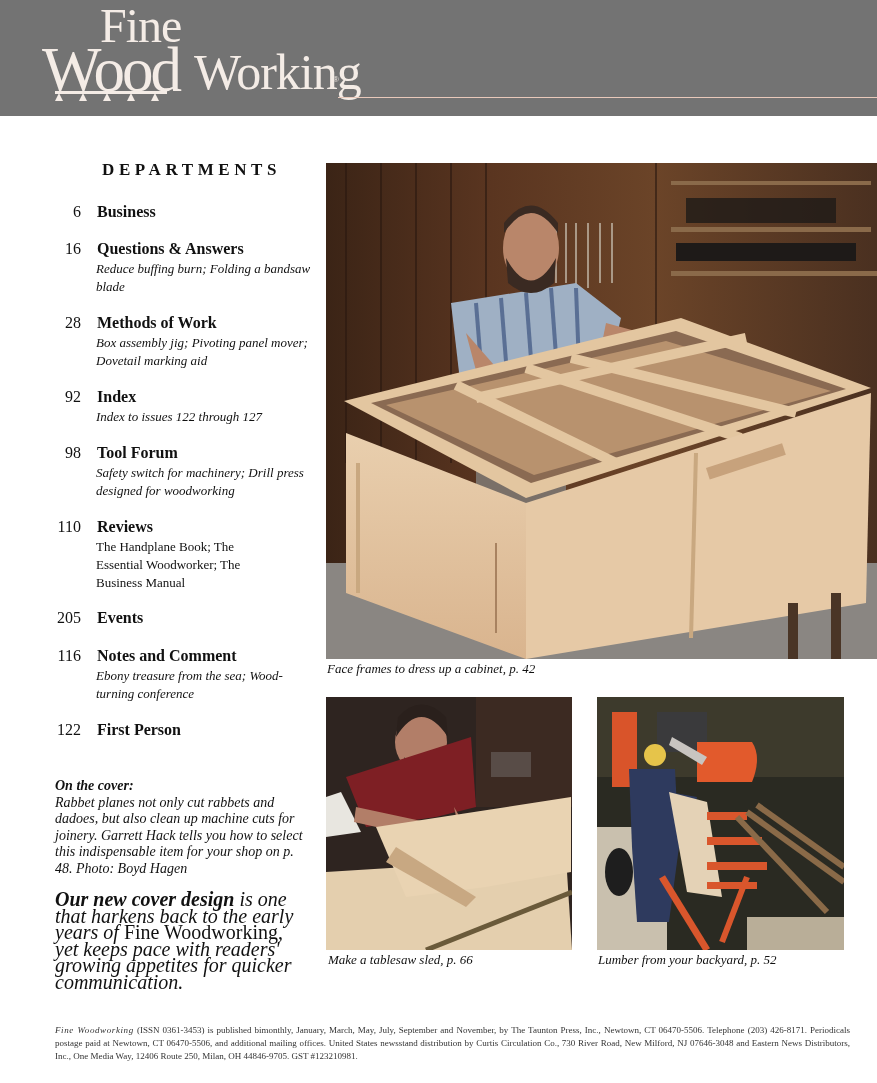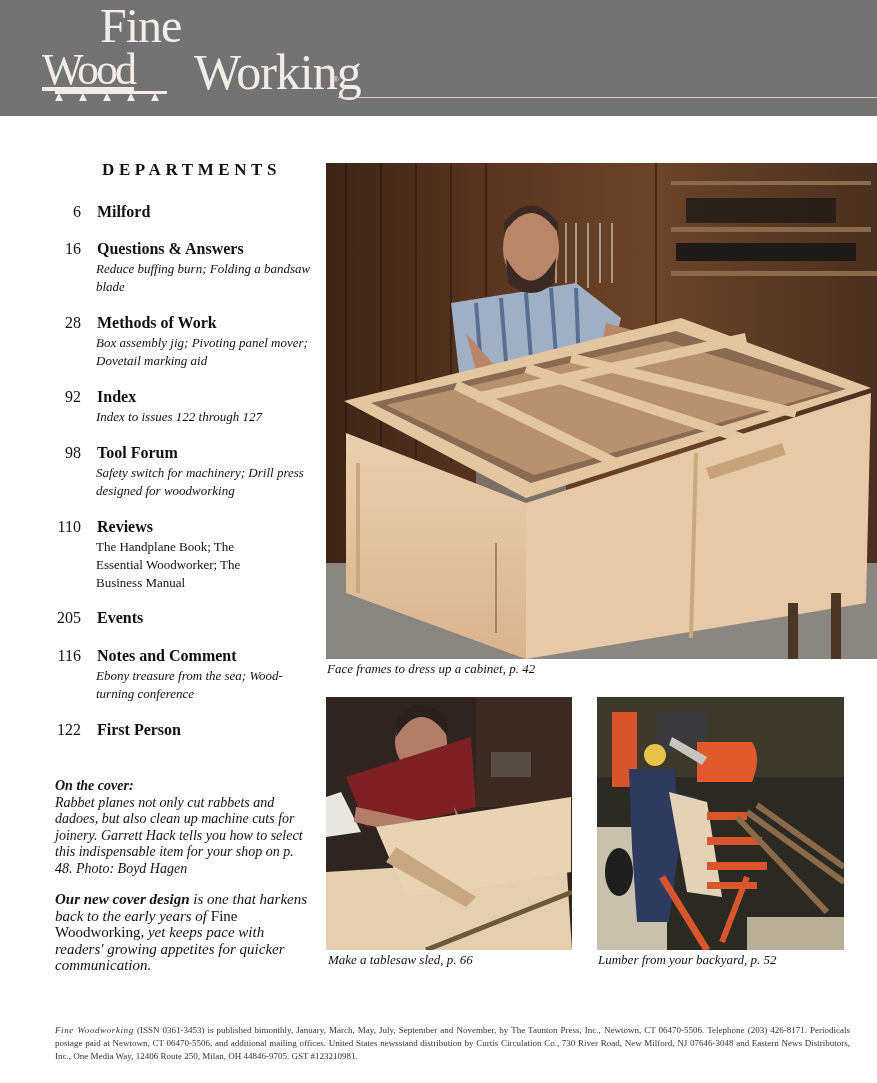--- a/index.html
+++ b/index.html
@@ -2,41 +2,41 @@
 <html><head>
 <meta charset="utf-8">
 <style>
   * { margin: 0; padding: 0; box-sizing: border-box; }
   html, body { width: 877px; height: 1083px; background: #ffffff; overflow: hidden; }
   body { position: relative; font-family: "DejaVu Serif", "Liberation Serif", serif; color: #111; }
 
   
   .masthead { position: absolute; left: 0; top: 0; width: 877px; height: 116px; background: #737373; }
   .logo-fine { position: absolute; left: 100px; top: 0px; font-family: "Liberation Serif", serif; font-size: 48px; color: #f4ece6; letter-spacing: -1px; line-height: 52px; }
-  .logo-wood { position: absolute; left: 42px; top: 44px; font-family: "Liberation Serif", serif; font-size: 44px; color: #f4ece6; letter-spacing: -3px; line-height: 52px; text-decoration: underline; }
+  .logo-wood { position: absolute; left: 42px; top: 44px; font-family: "Liberation Serif", serif; font-size: 63px; color: #f4ece6; letter-spacing: -3px; line-height: 52px; }
   .logo-working { position: absolute; left: 150px; top: 46px; font-family: "Liberation Serif", serif; font-size: 50px; color: #f4ece6; letter-spacing: -1px; line-height: 52px; margin-left: 44px; }
   .logo-reg { position: absolute; left: 333px; top: 75px; font-family: "Liberation Sans", sans-serif; font-size: 8px; color: #f4ece6; }
   .bench-bar { position: absolute; left: 55px; top: 91px; width: 112px; height: 3px; background: #f4ece6; }
   .bench-leg { position: absolute; top: 93px; width: 0; height: 0; border-left: 4px solid transparent; border-right: 4px solid transparent; border-bottom: 8px solid #f4ece6; }
   .mast-rule { position: absolute; left: 338px; top: 97px; width: 539px; height: 1px; background: #e9c9bb; }
 
   
   .dept-heading { position: absolute; left: 102px; top: 160px; font-family: "Liberation Serif", serif; font-weight: bold; font-size: 17px; letter-spacing: 4.6px; color: #111; }
   .dept-list { position: absolute; left: 50px; top: 200px; width: 260px; }
   .dept-item { position: absolute; left: 0; width: 260px; }
   .dept-page { position: absolute; left: 0; width: 31px; text-align: right; font-family: "Liberation Serif", serif; font-size: 16px; color: #111; }
   .dept-title { position: absolute; left: 47px; font-family: "Liberation Serif", serif; font-weight: bold; font-size: 16px; color: #111; white-space: nowrap; }
   .dept-desc { position: absolute; left: 46px; top: 20px; width: 215px; font-family: "Liberation Serif", serif; font-style: italic; font-size: 13px; line-height: 18px; color: #111; }
   .dept-desc.roman { font-style: normal; }
 
   
   .cover-note { position: absolute; left: 55px; top: 778px; width: 255px; font-family: "Liberation Serif", serif; font-size: 14px; line-height: 16.5px; color: #111; }
   .cover-note .lead { font-weight: bold; font-style: italic; }
   .cover-note .body { font-style: italic; }
-  .design-note { position: absolute; left: 55px; top: 891px; width: 255px; font-family: "Liberation Serif", serif; font-size: 15px; line-height: 16.5px; color: #111; }
+  .design-note { position: absolute; left: 55px; top: 891px; width: 255px; font-family: "Liberation Serif", serif; font-size: 20px; line-height: 16.5px; color: #111; }
   .design-note .lead { font-weight: bold; font-style: italic; }
   .design-note .it { font-style: italic; }
 
   
   .photo { position: absolute; overflow: hidden; }
   .photo-main { left: 326px; top: 163px; width: 551px; height: 496px; background: #3a2618; }
   .photo-sled { left: 326px; top: 697px; width: 246px; height: 253px; background: #3a2a22; }
   .photo-mill { left: 597px; top: 697px; width: 247px; height: 253px; background: #2c2a20; }
   .photo svg { display: block; width: 100%; height: 100%; }
 
@@ -64,21 +64,21 @@
   <div class="bench-leg" style="left:127px"></div>
   <div class="bench-leg" style="left:151px"></div>
   <div class="mast-rule"></div>
 </div>
 
 <div class="dept-heading">DEPARTMENTS</div>
 
 <div class="dept-list">
   <div class="dept-item" style="top:3px">
     <span class="dept-page">6</span>
-    <span class="dept-title">Milford</span>
+    <span class="dept-title">Business</span>
   </div>
   <div class="dept-item" style="top:40px">
     <span class="dept-page">16</span>
     <span class="dept-title">Questions &amp; Answers</span>
     <div class="dept-desc">Reduce buffing burn; Folding a bandsaw blade</div>
   </div>
   <div class="dept-item" style="top:114px">
     <span class="dept-page">28</span>
     <span class="dept-title">Methods of Work</span>
     <div class="dept-desc">Box assembly jig; Pivoting panel mover; Dovetail marking aid</div>

